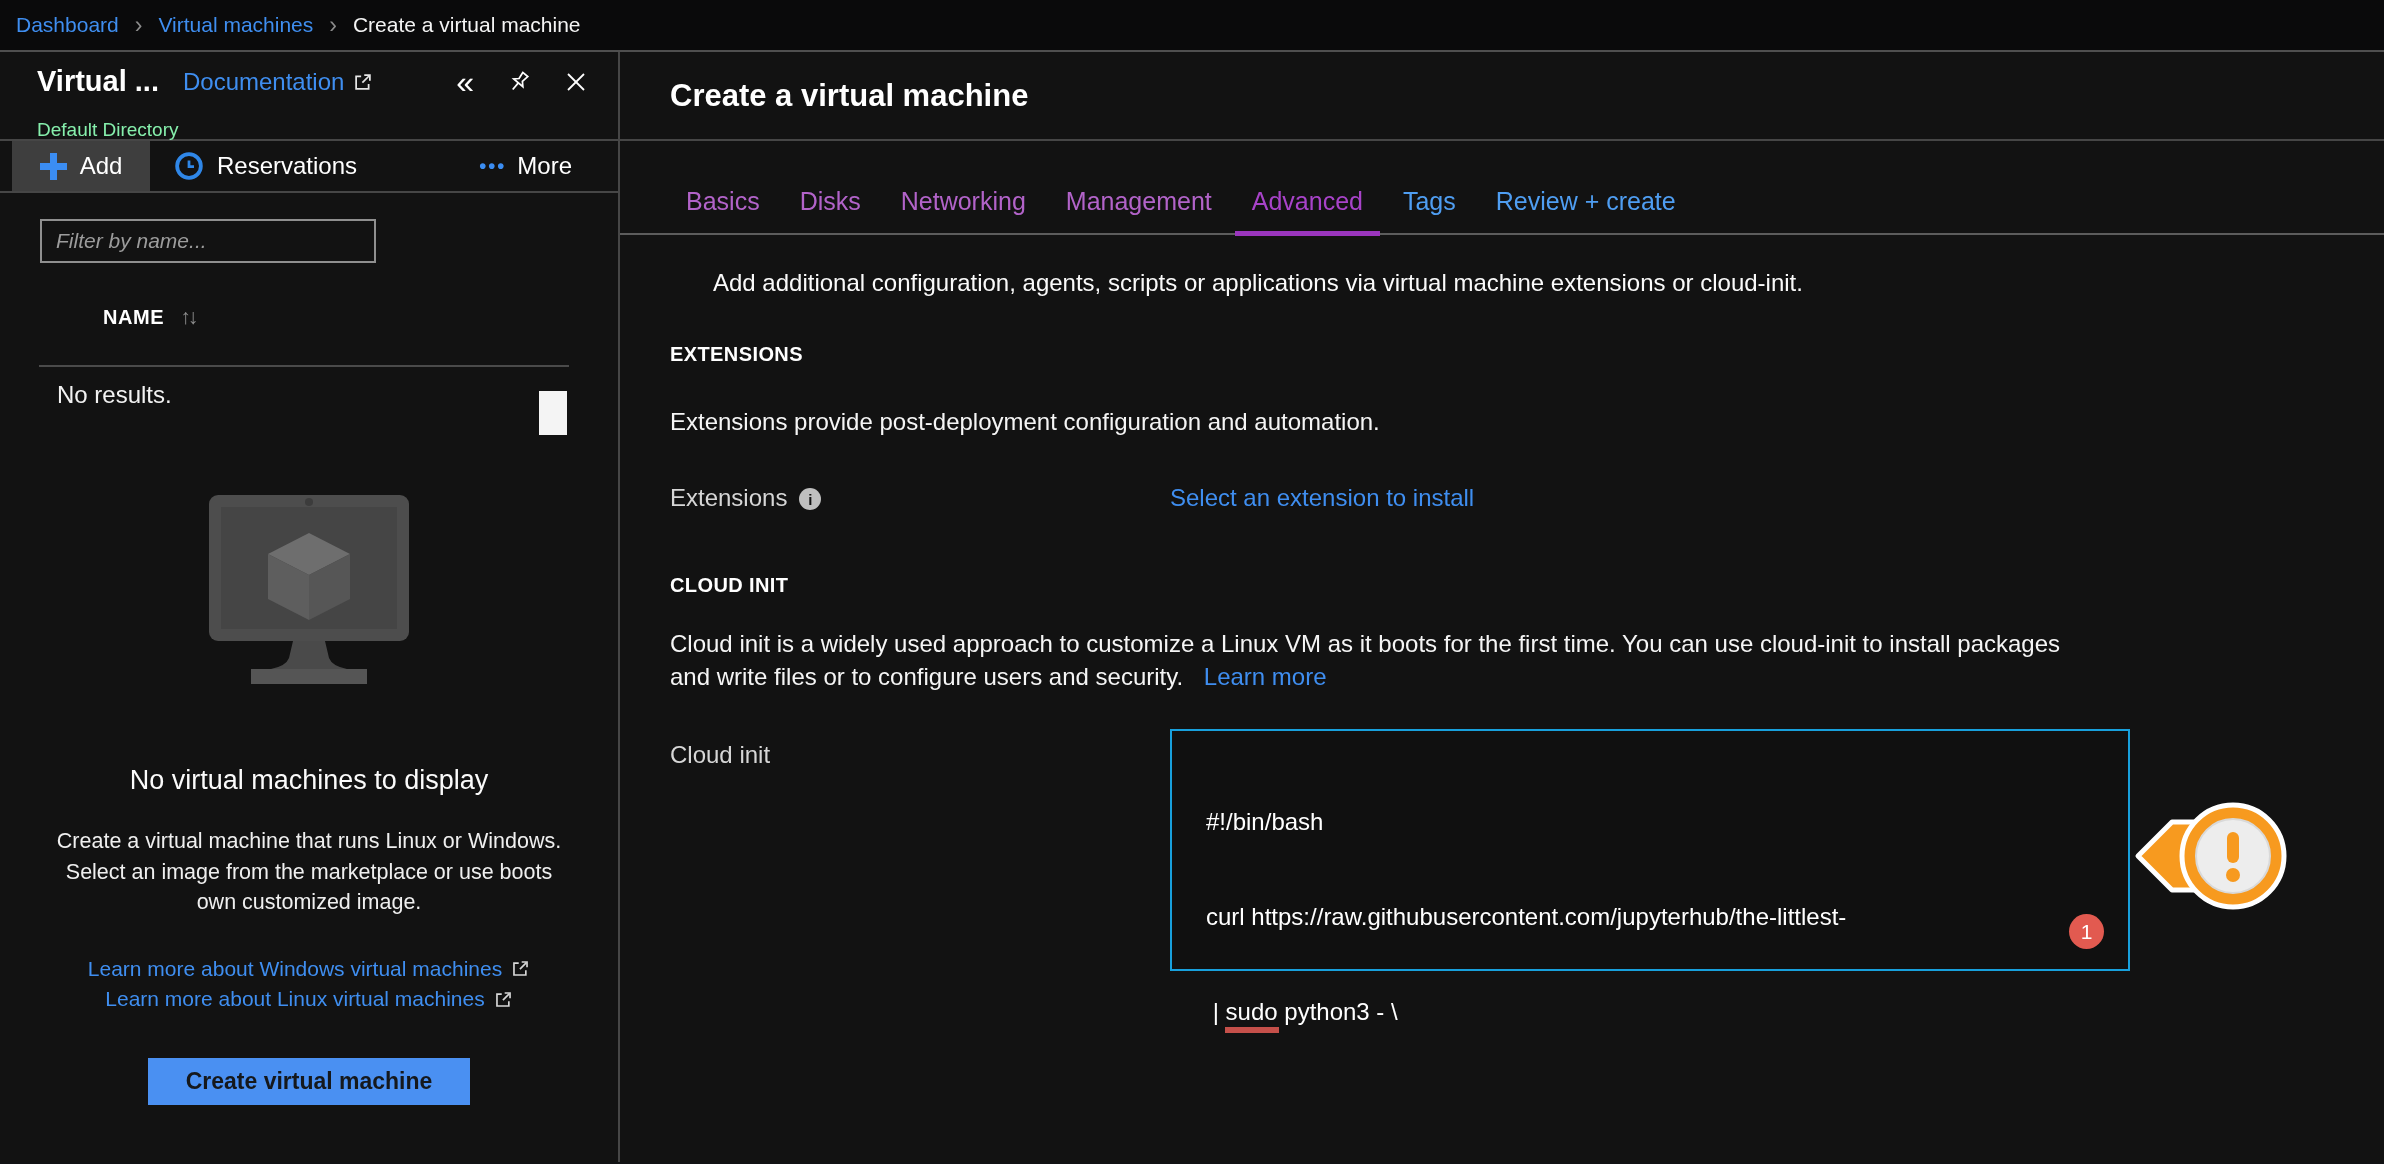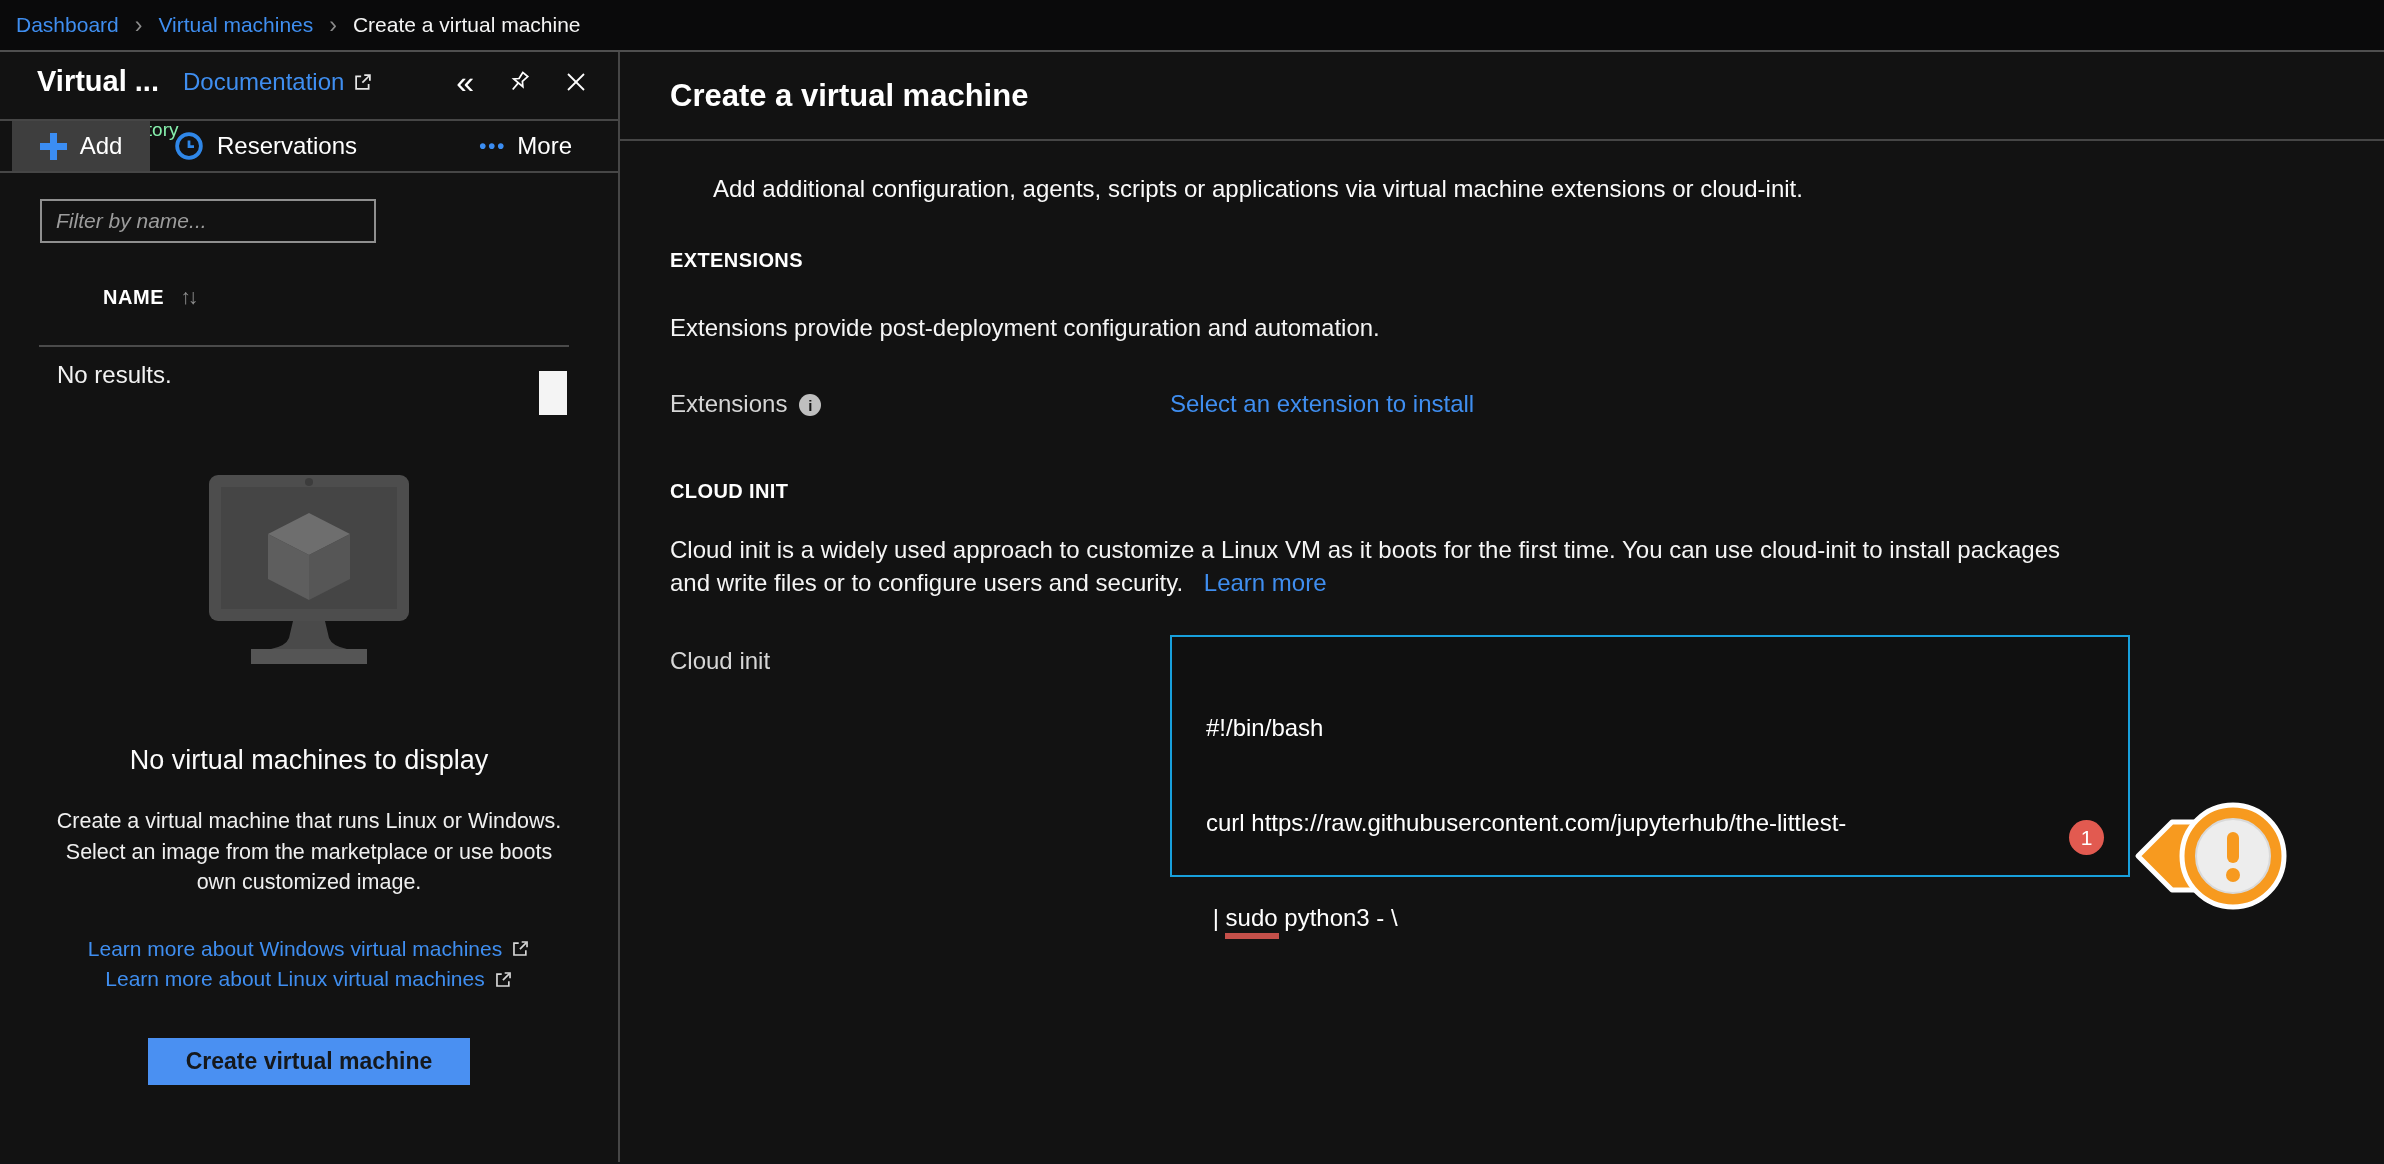--- a/index.html
+++ b/index.html
@@ -16,21 +16,21 @@
     font-size:21px;
   }
   .crumb-link { color:#3f8ef0; cursor:pointer; }
   .crumb-current { color:#f4f4f4; }
   .crumb-sep { color:#8b8b8b; font-size:23px; }
 
   .columns { display:flex; height:1110px; }
 
   
   .sidebar { width:620px; flex:none; background:#121212; border-right:2px solid #464646; position:relative; }
-  .sb-header { height:69px; border-bottom:2px solid #464646; padding:13px 30px 0 37px; }
+  .sb-header { height:89px; border-bottom:2px solid #464646; padding:13px 30px 0 37px; }
   .sb-header-top { display:flex; align-items:center; }
   .panel-title { font-size:29px; font-weight:bold; white-space:nowrap; }
   .doc-link { margin-left:24px; color:#3f8ef0; font-size:24px; display:inline-flex; align-items:center; gap:9px; cursor:pointer; }
   .sb-header-icons { margin-left:auto; display:flex; align-items:center; gap:32px; }
   .icon-btn { color:#fff; cursor:pointer; display:inline-flex; align-items:center; justify-content:center; }
   .collapse-glyph { font-size:32px; line-height:1; font-weight:normal; }
   .sb-subtitle { font-size:19px; color:#86efac; margin-top:21px; }
 
   .sb-toolbar { height:52px; border-bottom:2px solid #464646; display:flex; align-items:stretch; font-size:24px; }
   .tb-add { margin-left:12px; width:138px; background:#3e3e3e; display:flex; align-items:center; justify-content:center; gap:13px; cursor:pointer; }
@@ -231,20 +231,29 @@
 
       <button class="create-btn">Create virtual machine</button>
     </div>
 
     <div class="main">
 
       <div class="main-header">
         <span>Create a virtual machine</span>
       </div>
 
+      <div class="tabs">
+        <span class="tab visited">Basics</span>
+        <span class="tab visited">Disks</span>
+        <span class="tab visited">Networking</span>
+        <span class="tab visited">Management</span>
+        <span class="tab active">Advanced</span>
+        <span class="tab default">Tags</span>
+        <span class="tab default">Review + create</span>
+      </div>
 
       <div class="content">
 
         <div class="intro">Add additional configuration, agents, scripts or applications via virtual machine extensions or cloud-init.</div>
 
         <div class="section-heading">EXTENSIONS</div>
         <div class="section-desc">Extensions provide post-deployment configuration and automation.</div>
 
         <div class="field-row">
           <span class="field-label">

